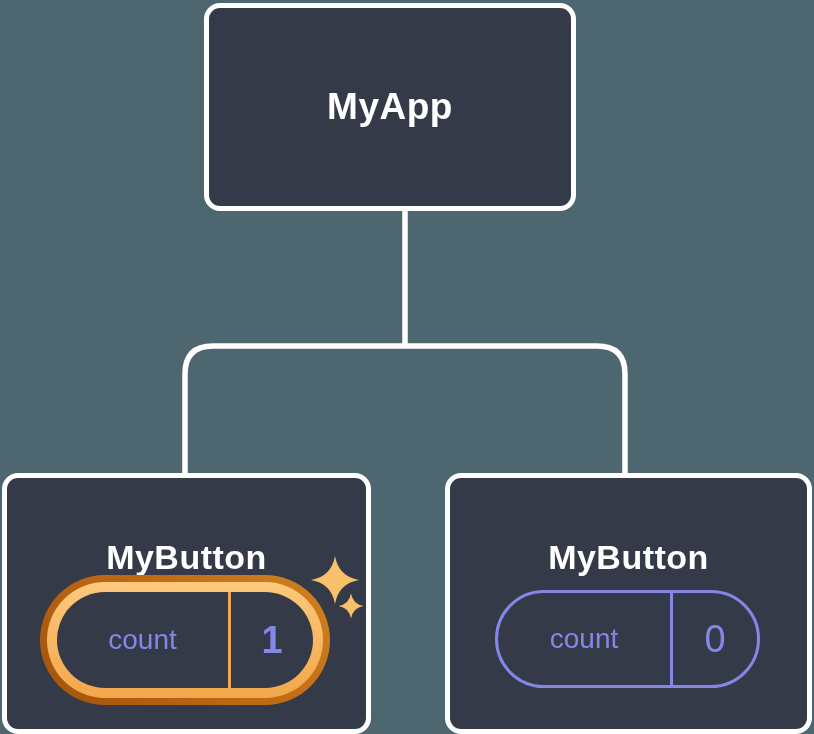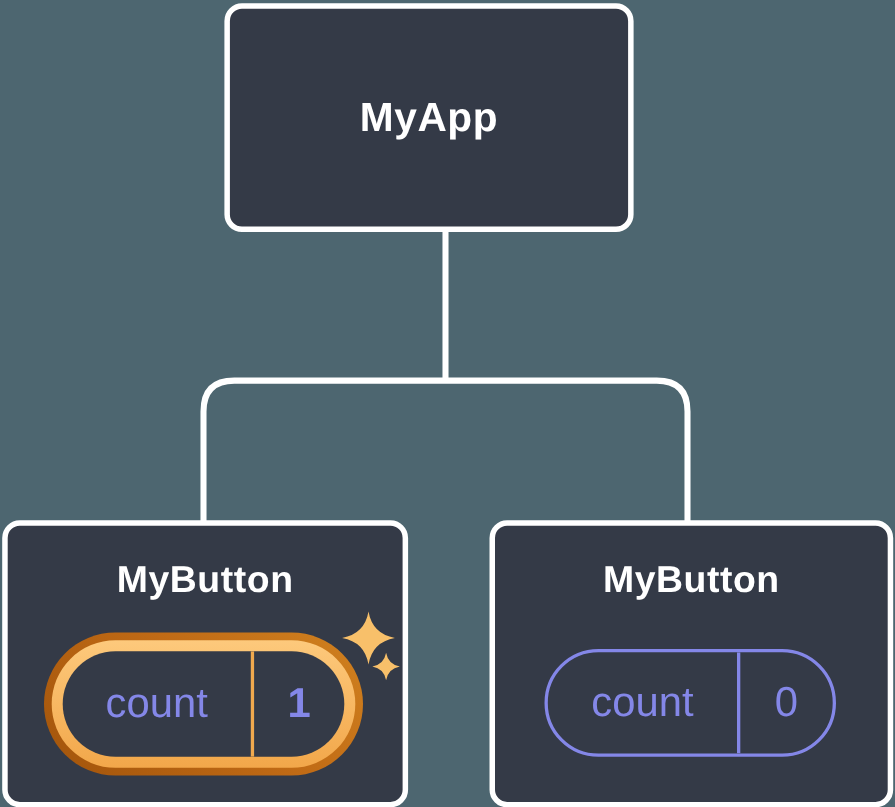--- a/index.html
+++ b/index.html
@@ -46,21 +46,21 @@
 
   .node-child {
     top: 473px;
     width: 369px; height: 261px;
   }
   .node-child-left  { left: 2px; }
   .node-child-right { left: 445px; width: 367px; }
 
   .node-child .node-title {
     display: block;
-    margin-top: 32px;
+    margin-top: 62px;
     text-align: center;
     font-size: 34px;
     font-weight: 700;
     line-height: 34px;
     letter-spacing: 0.5px;
   }
 
   
   .pill-glow {
     position: absolute;
@@ -102,21 +102,21 @@
     overflow: hidden;
     z-index: 3;
   }
 
   .pill-cell {
     display: flex;
     align-items: center;
     justify-content: center;
     color: #8487e8;
   }
-  .pill-cell-name  { font-size: 38px; }
+  .pill-cell-name  { font-size: 28px; }
   .pill-glow .pill-cell-name  { width: 171px; }
   .pill-plain .pill-cell-name { width: 172px; }
   .pill-cell-value { flex: 1; font-size: 38px; }
   .pill-cell-value.bold { font-weight: 700; }
 
   .pill-divider { align-self: stretch; }
   .pill-divider-orange { width: 3px; background: #f0a94e; }
   .pill-divider-purple { width: 3px; background: #8487e8; }
 
   .sparkles-svg {

